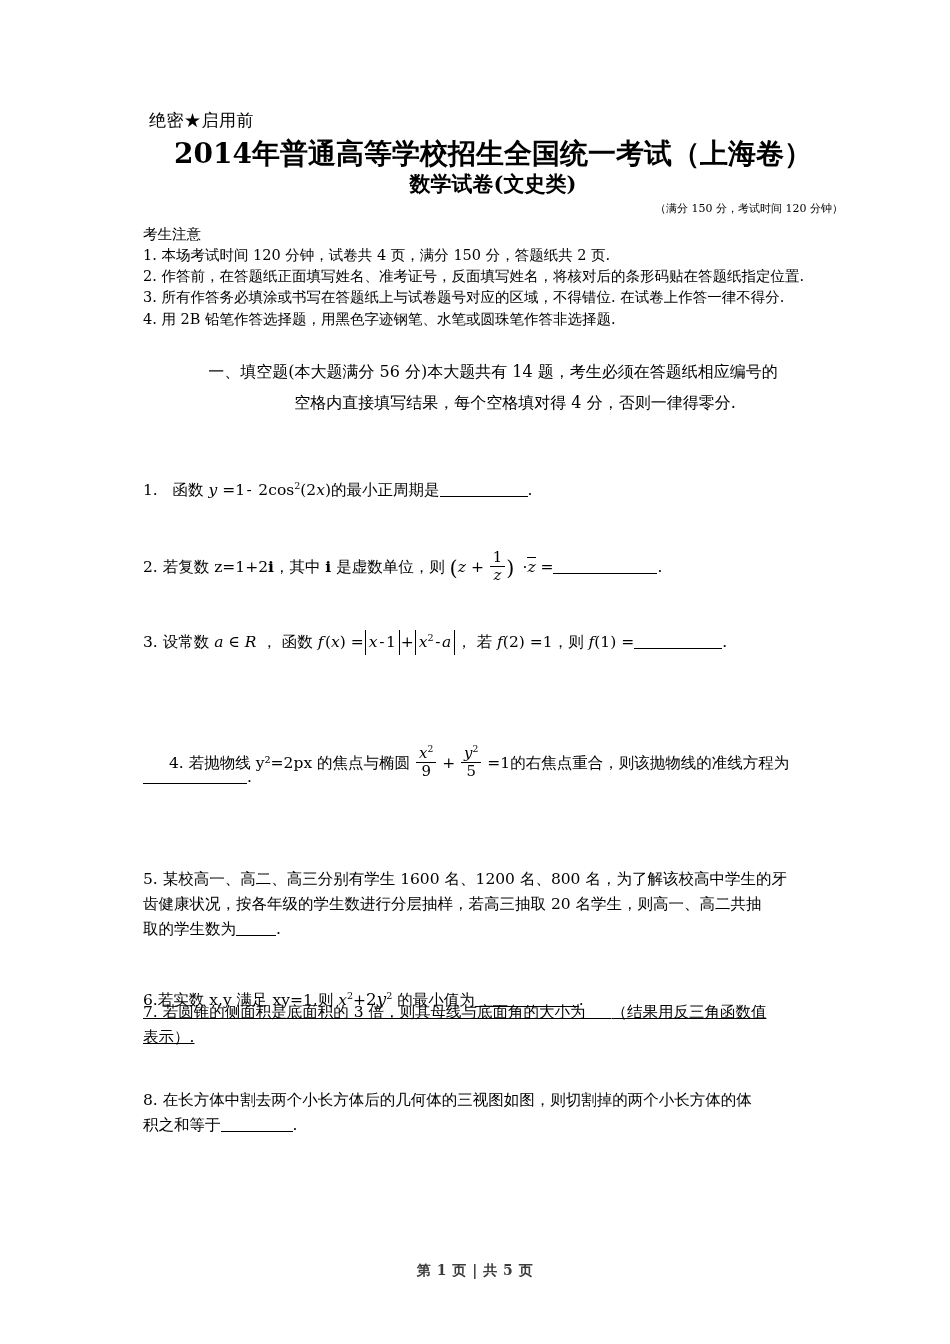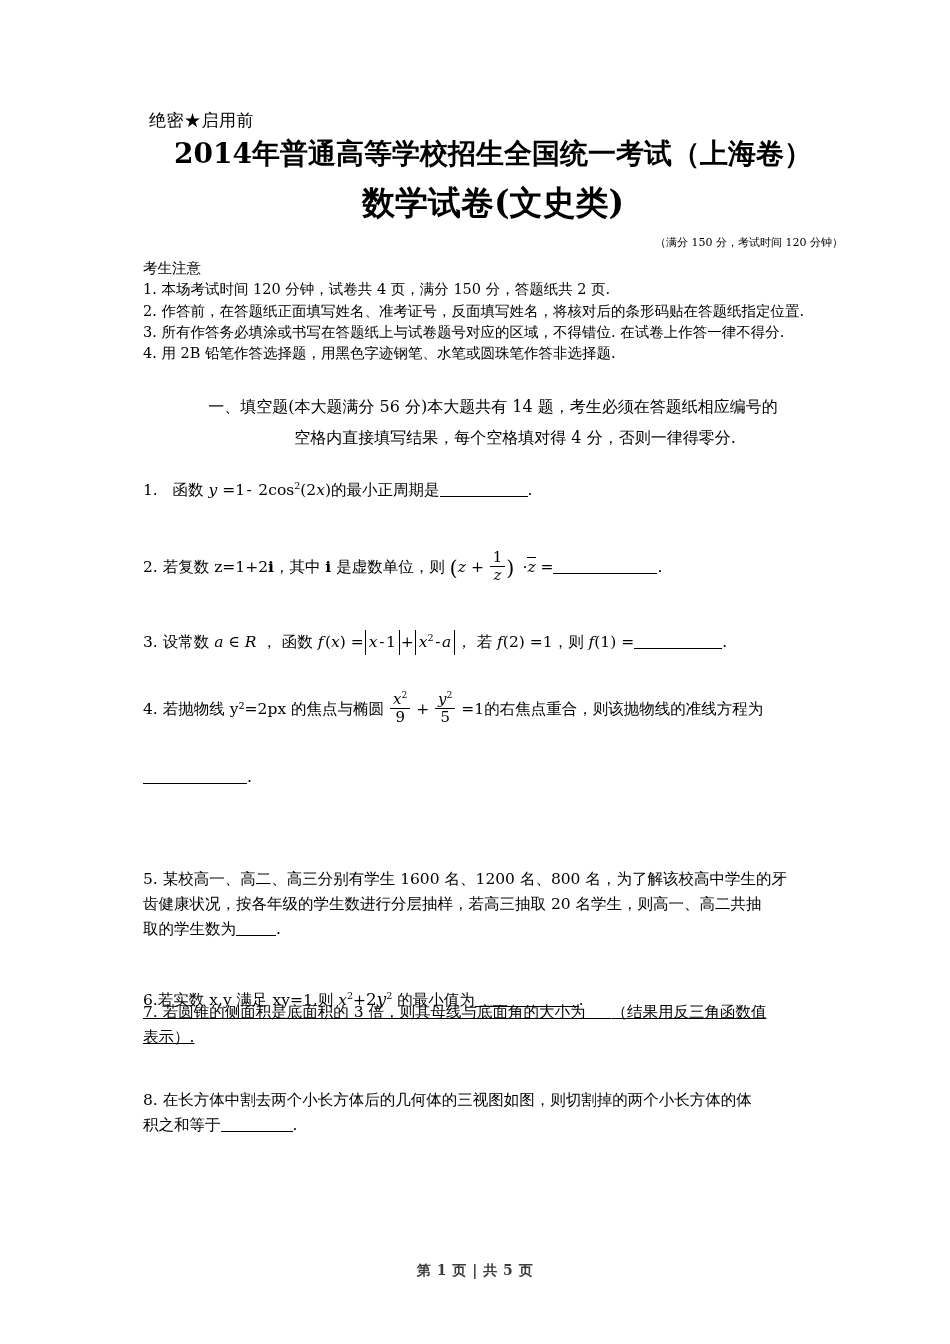--- a/index.html
+++ b/index.html
@@ -40,25 +40,25 @@
   .title-main {
     font-size: 28px;
     font-weight: bold;
     text-align: center;
     line-height: 1.26;
     letter-spacing: 0px;
     margin: 0;
     white-space: nowrap;
   }
   .title-sub {
-    font-size: 33px;
+    font-size: 21px;
     font-weight: bold;
     text-align: center;
     line-height: 1.2;
-    margin: 12px;
+    margin: 0;
   }
   .title-score {
     font-size: 11px;
     text-align: right;
     line-height: 1.6;
     margin: 4px 0 6px 0;
   }
 
   
   .notice {
@@ -194,21 +194,21 @@
     =<span class="blank b-xl"></span><span>.</span>
   </div>
 
   <div class="q" style="top:630px;">
     <span>3. 设常数</span> <span class="mi">a</span> <span class="mn">∈</span> <span class="mi">R</span> <span>，&nbsp;函数</span>
     <span class="mi">f</span> <span class="mn">(</span><span class="mi">x</span><span class="mn">)</span> =<span class="absbar"><span class="mi">x</span> - <span class="mn">1</span></span>+<span class="absbar"><span class="mi">x</span><sup class="exp">2</sup> - <span class="mi">a</span></span><span>，&nbsp;若</span>
     <span class="mi">f</span><span class="mn">(2)</span> <span class="mn">=1</span><span>，则</span>
     <span class="mi">f</span><span class="mn">(1)</span> =<span class="blank b-lg"></span><span>.</span>
   </div>
 
-  <div class="q" style="top:692px;">
+  <div class="q" style="top:746px;margin-left:26px;">
     <span>4. 若抛物线 y²=2px 的焦点与椭圆</span>
     <span class="frac"><span class="top"><span class="mi">x</span><sup class="exp">2</sup></span><span class="bot"><span class="mn">9</span></span></span>
     +
     <span class="frac"><span class="top"><span class="mi">y</span><sup class="exp">2</sup></span><span class="bot"><span class="mn">5</span></span></span>
     <span class="mn">=1</span><span>的右焦点重合，则该抛物线的准线方程为</span>
   </div>
   <div class="q" style="top:765px;">
     <span class="blank b-xl"></span><span>.</span>
   </div>
 

